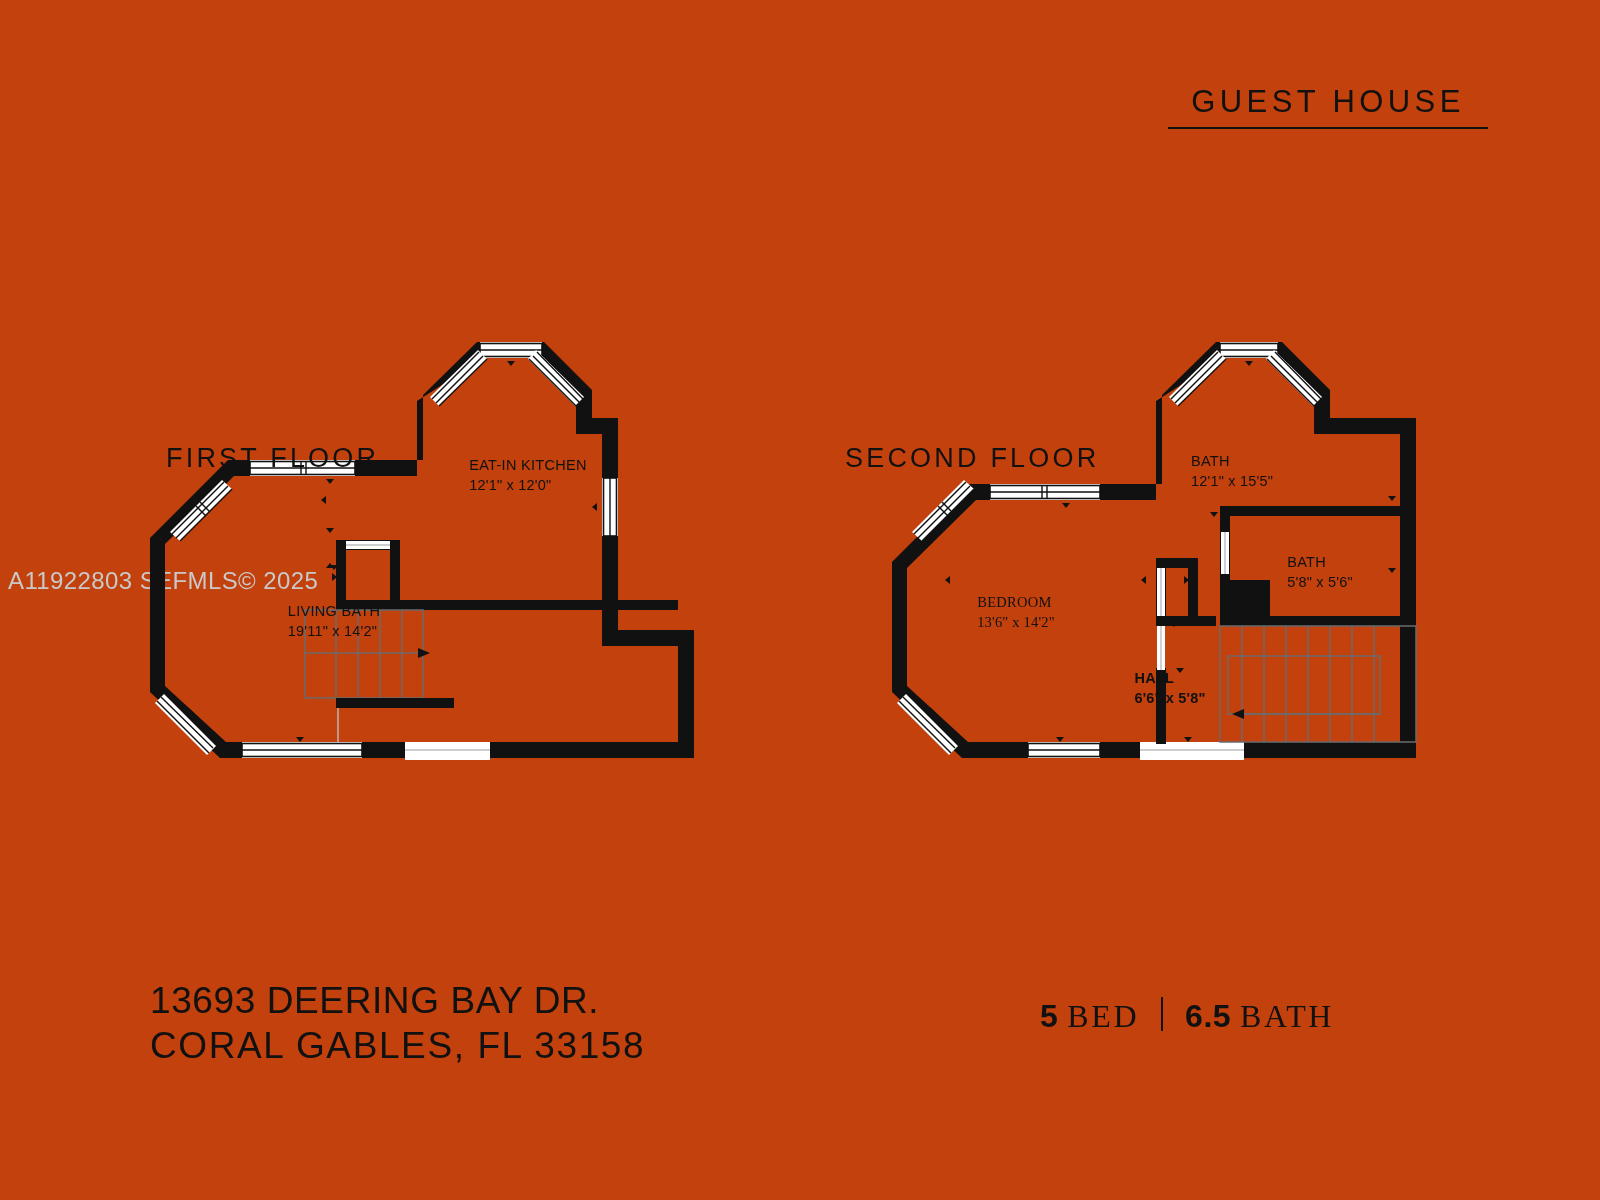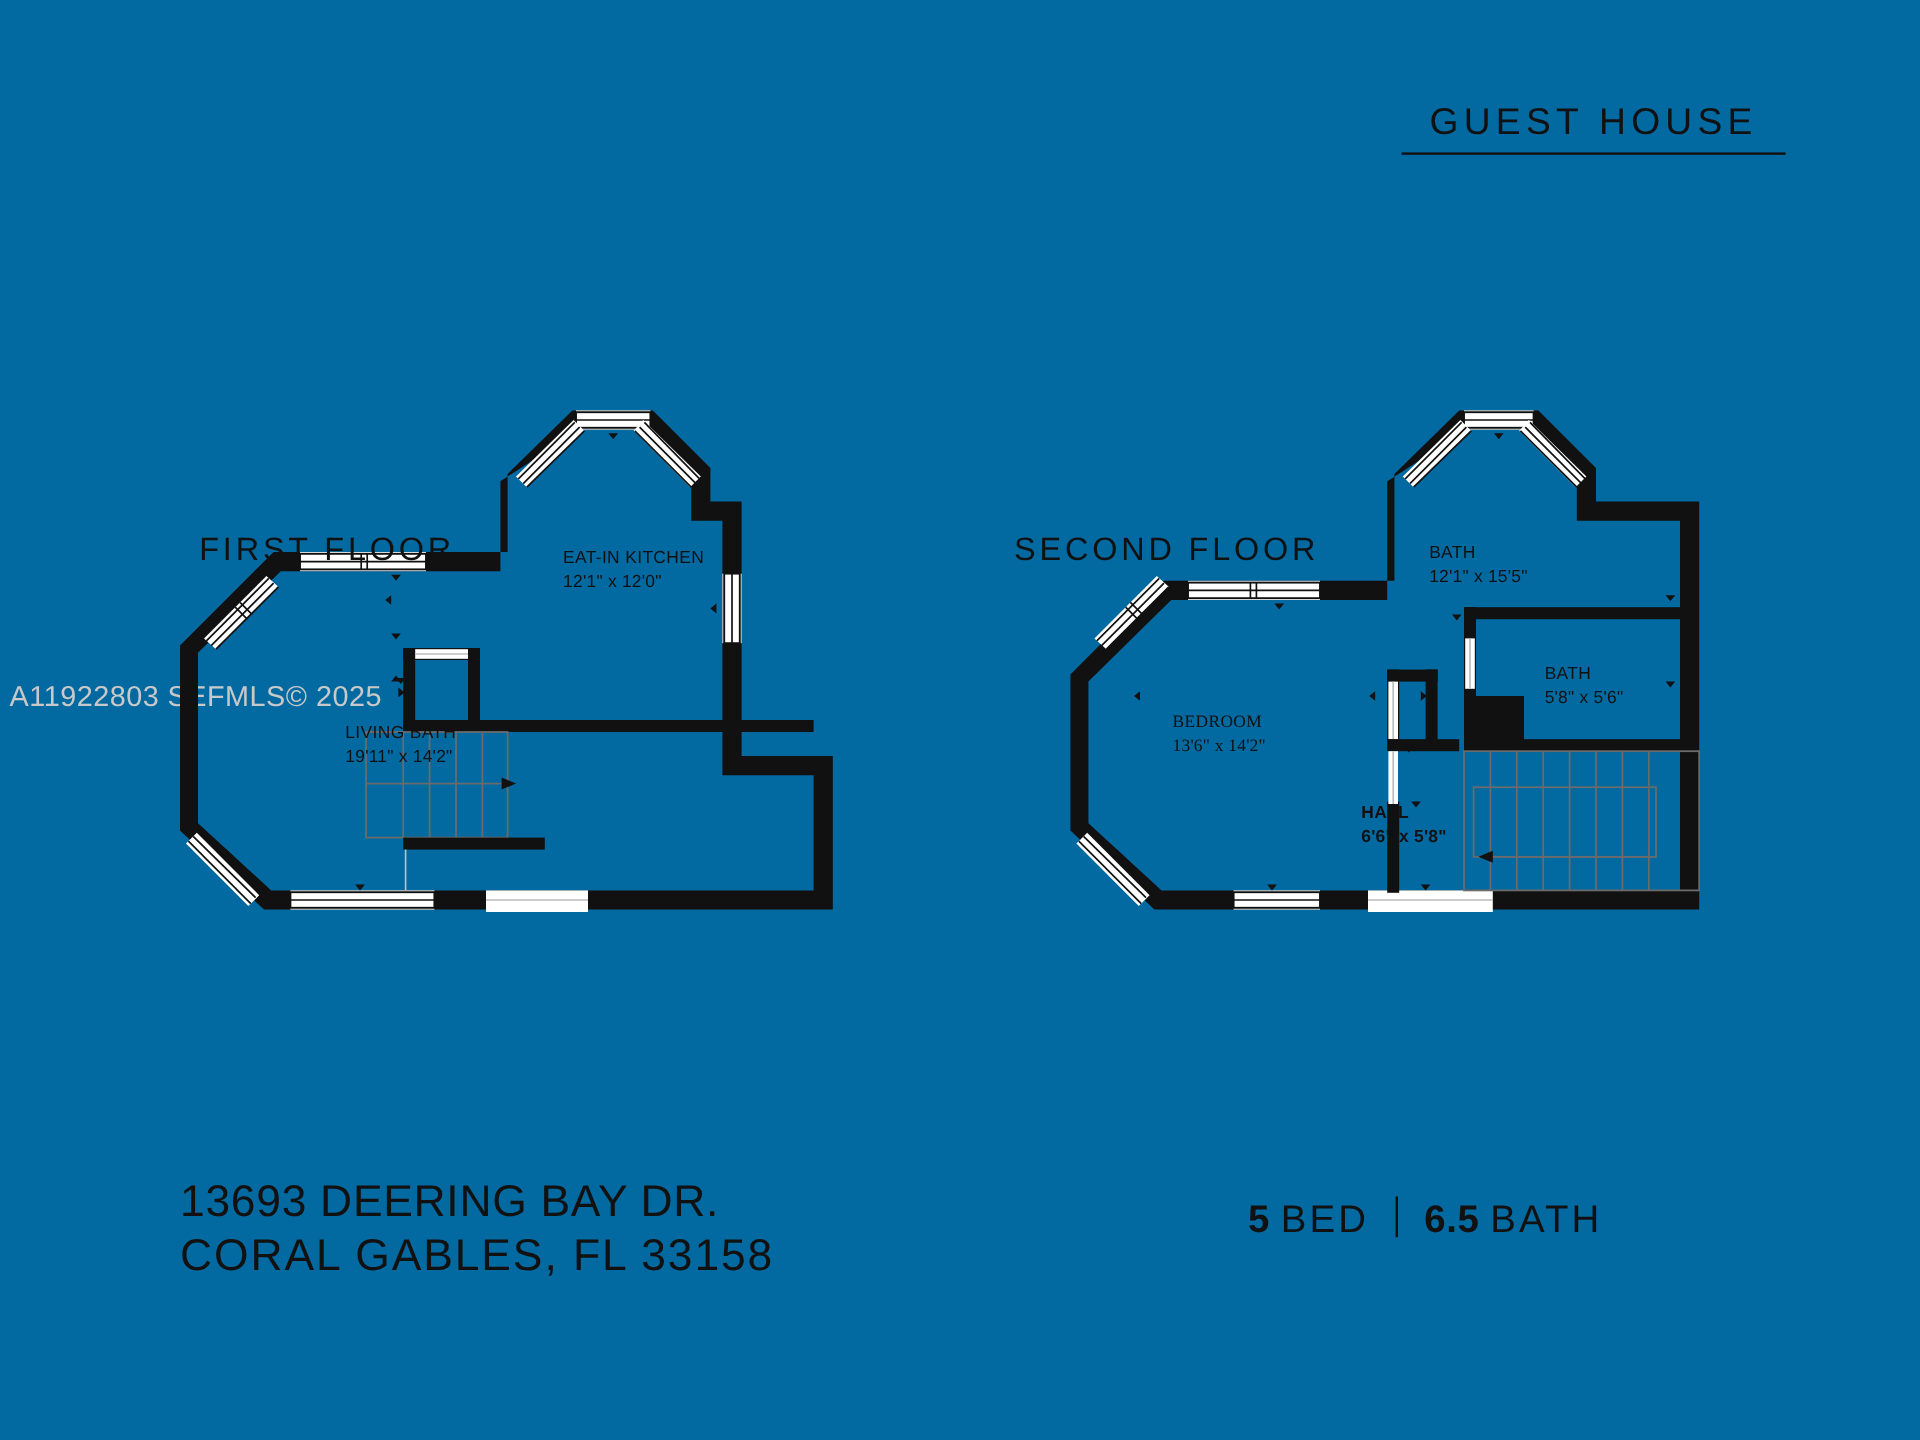--- a/index.html
+++ b/index.html
@@ -4,21 +4,21 @@
 <style>
   html, body {
     margin: 0;
     padding: 0;
     background: #ffffff;
   }
   #page {
     position: relative;
     width: 1600px;
     height: 1200px;
-    background: #0369a1;
+    background: #c2410c;
     font-family: "Liberation Sans", sans-serif;
     overflow: hidden;
   }
 
   
   #guest-house-title {
     position: absolute;
     left: 1168px;
     top: 84px;
     width: 320px;
@@ -111,20 +111,21 @@
     white-space: nowrap;
   }
   .stat-num {
     font-weight: 700;
     letter-spacing: 0.5px;
   }
   .stat-word {
     font-weight: 400;
     letter-spacing: 2.6px;
     margin-left: 9px;
+    font-family: Liberation Serif, serif;
   }
   #stats-divider {
     width: 2px;
     height: 34px;
     background: #111111;
     margin: 0 22px;
     position: relative;
     top: 4px;
   }
 

